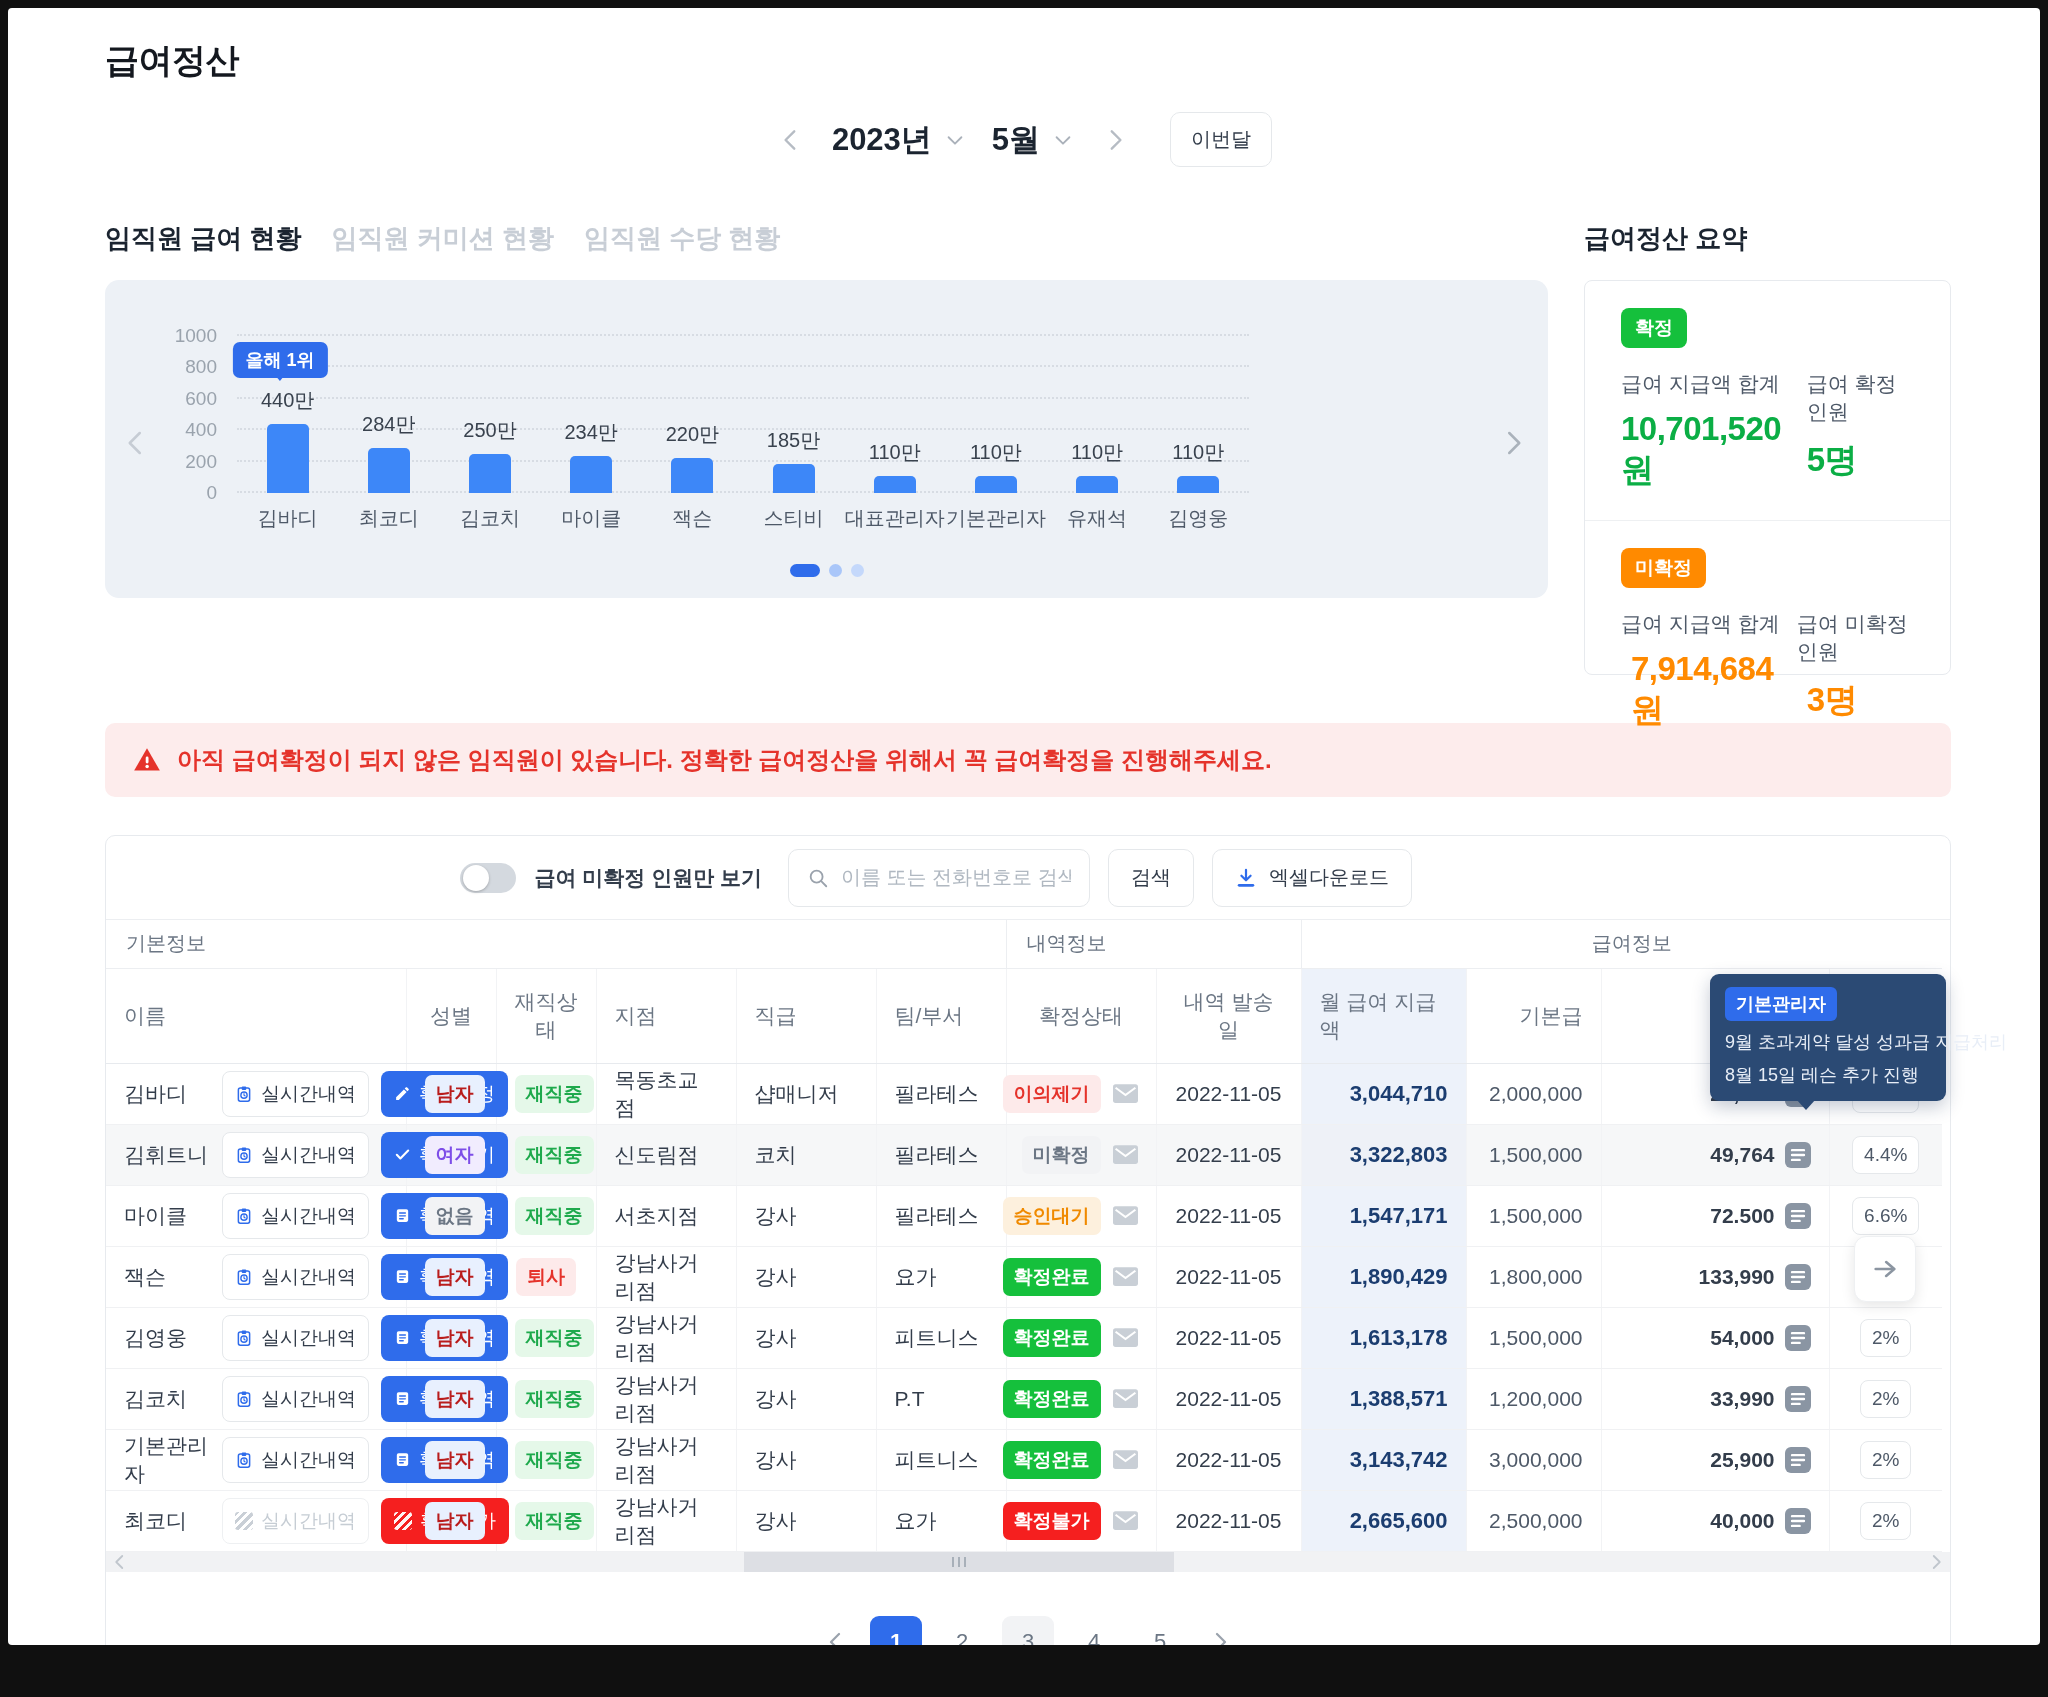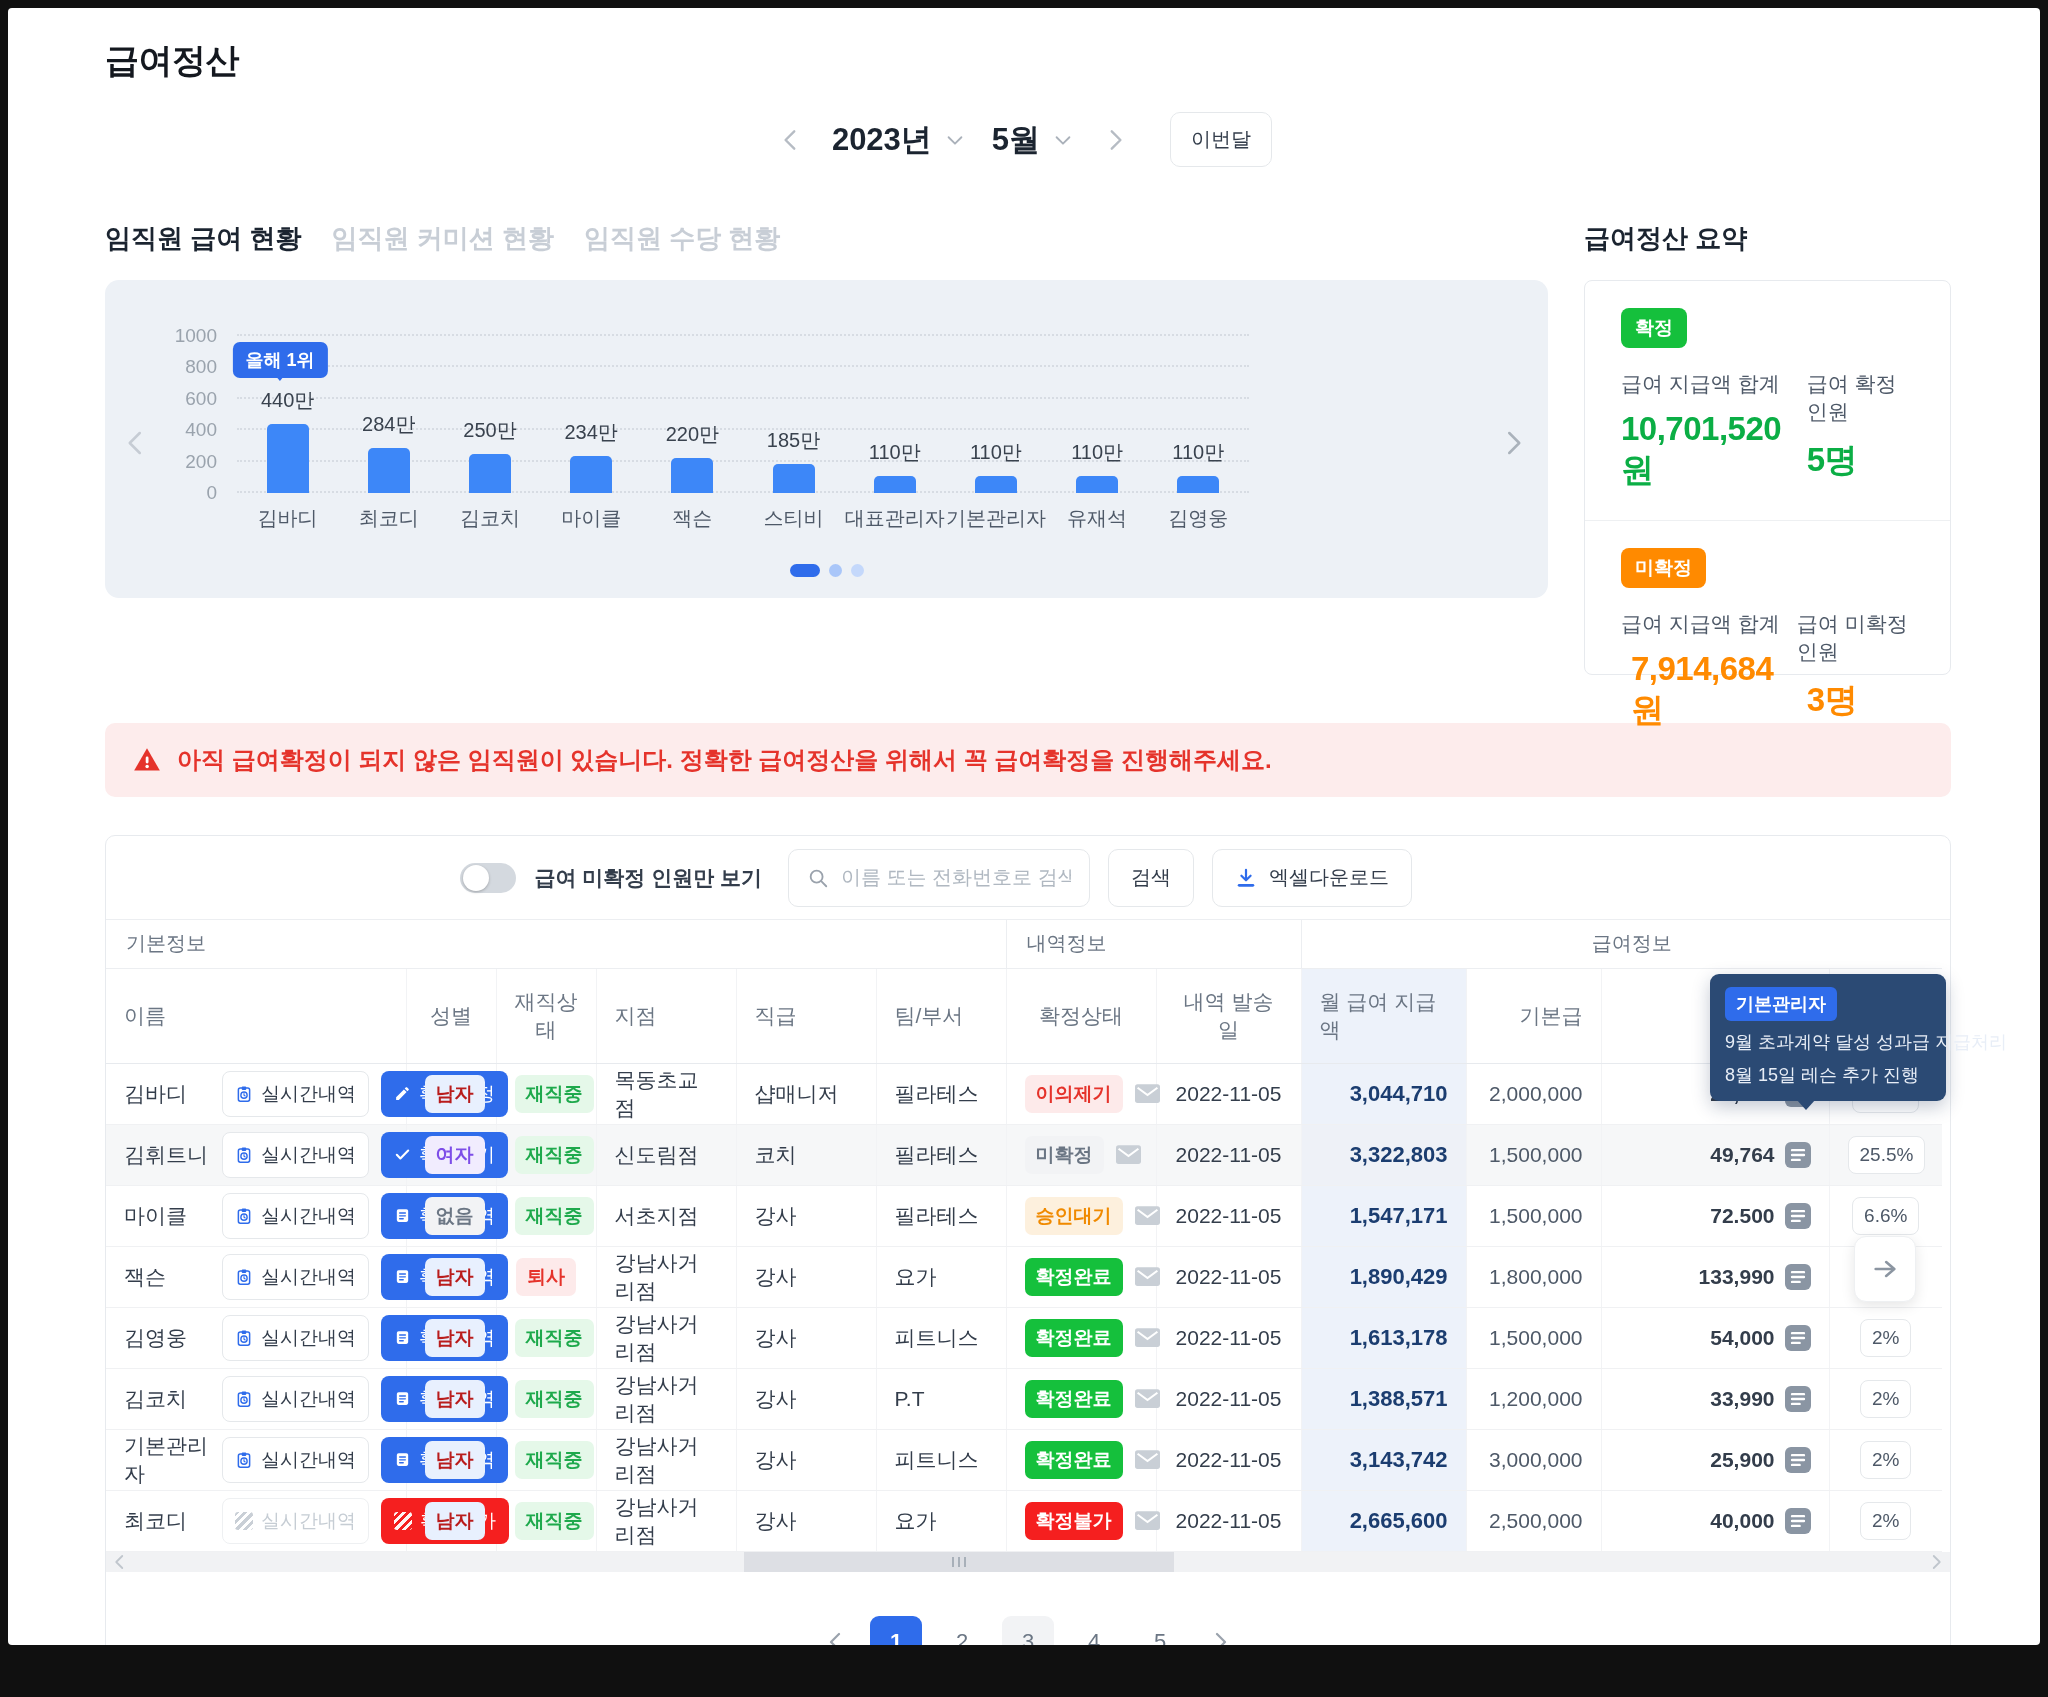--- a/index.html
+++ b/index.html
@@ -101,21 +101,21 @@
   .mini-btn.red { background:#f51f1f; color:#fff; }
   .pill { display:inline-block; font-size:19px; font-weight:bold; padding:6px 11px; border-radius:7px; white-space:nowrap; }
   .pill.b-blue { background:#e8f0fe; color:#b91c1c; }
   .pill.b-purple { background:#f1ecfe; color:#7d4de8; }
   .pill.b-gray { background:#f2f3f5; color:#6b7684; }
   .pill.b-greenlight { background:#e5f8e9; color:#1ea94c; }
   .pill.b-redlight { background:#fdeaea; color:#e5332b; }
   .pill.b-orangelight { background:#fdf0dd; color:#f08a00; }
   .pill.b-green { background:#15c03c; color:#fff; }
   .pill.b-red { background:#f51f1f; color:#fff; }
-  .confirm-cell { display:flex; align-items:center; justify-content:flex-start; gap:12px; }
+  .confirm-cell { display:flex; align-items:center; justify-content:flex-end; gap:12px; }
   .bonus-cell { display:flex; align-items:center; justify-content:flex-end; gap:10px; font-weight:bold; color:#333d4b; }
   .chip { display:inline-block; border:1px solid #e5e8eb; border-radius:8px; padding:7px 11px; font-size:19px; color:#4e5968; background:#fff; }
   .stripe-box { width:18px; height:18px; border-radius:3px; display:inline-block;
     background:repeating-linear-gradient(135deg,#c9cfd6 0 3px,transparent 3px 6px); }
   .stripe-box.white { background:repeating-linear-gradient(135deg,rgba(255,255,255,.95) 0 3px,transparent 3px 6px); }
 
   
   .tooltip { position:absolute; left:1604px; top:138px; width:236px; background:#2b4a74; border-radius:9px; padding:13px 15px 15px; z-index:30; box-shadow:0 6px 18px rgba(20,40,80,.25); }
   .tooltip:after { content:""; position:absolute; left:86px; bottom:-9px; border:10px solid transparent; border-top:11px solid #2b4a74; border-bottom:0; }
   .tooltip .tt-badge { display:inline-block; background:#2f6ceb; color:#fff; font-size:18px; font-weight:bold; padding:5px 11px; border-radius:6px; }
@@ -477,21 +477,21 @@
                 <div class="bonus-cell">
                   <span>49,764</span>
                   <span style="display:flex;cursor:pointer;">
                     <svg viewBox="0 0 24 24" width="26" height="26">
                       <rect width="24" height="24" rx="5.5" fill="#8a95a3"></rect>
                       <path d="M6.5 7.5h11M6.5 12h11M6.5 16.5h7" stroke="#fff" stroke-width="2.2" stroke-linecap="round"></path>
                     </svg>
                   </span>
                 </div>
               </td>
-              <td class="center"><span class="chip">25.5%</span></td>
+              <td class="center"><span class="chip">4.4%</span></td>
             </tr>
             <tr>
               <td>
                 <div class="name-cell">
                   <span class="nm">마이클</span>
                   <button class="mini-btn outline"><span style="display:flex;">
                       <svg viewBox="0 0 24 24" width="18" height="18">
                         <rect x="4.5" y="4" width="15" height="17.5" rx="2.5" fill="none" stroke="#2f6ceb" stroke-width="2"></rect>
                         <rect x="9" y="2" width="6" height="4.5" rx="1.2" fill="#2f6ceb"></rect>
                         <circle cx="12" cy="13.5" r="4.2" fill="none" stroke="#2f6ceb" stroke-width="1.8"></circle>

